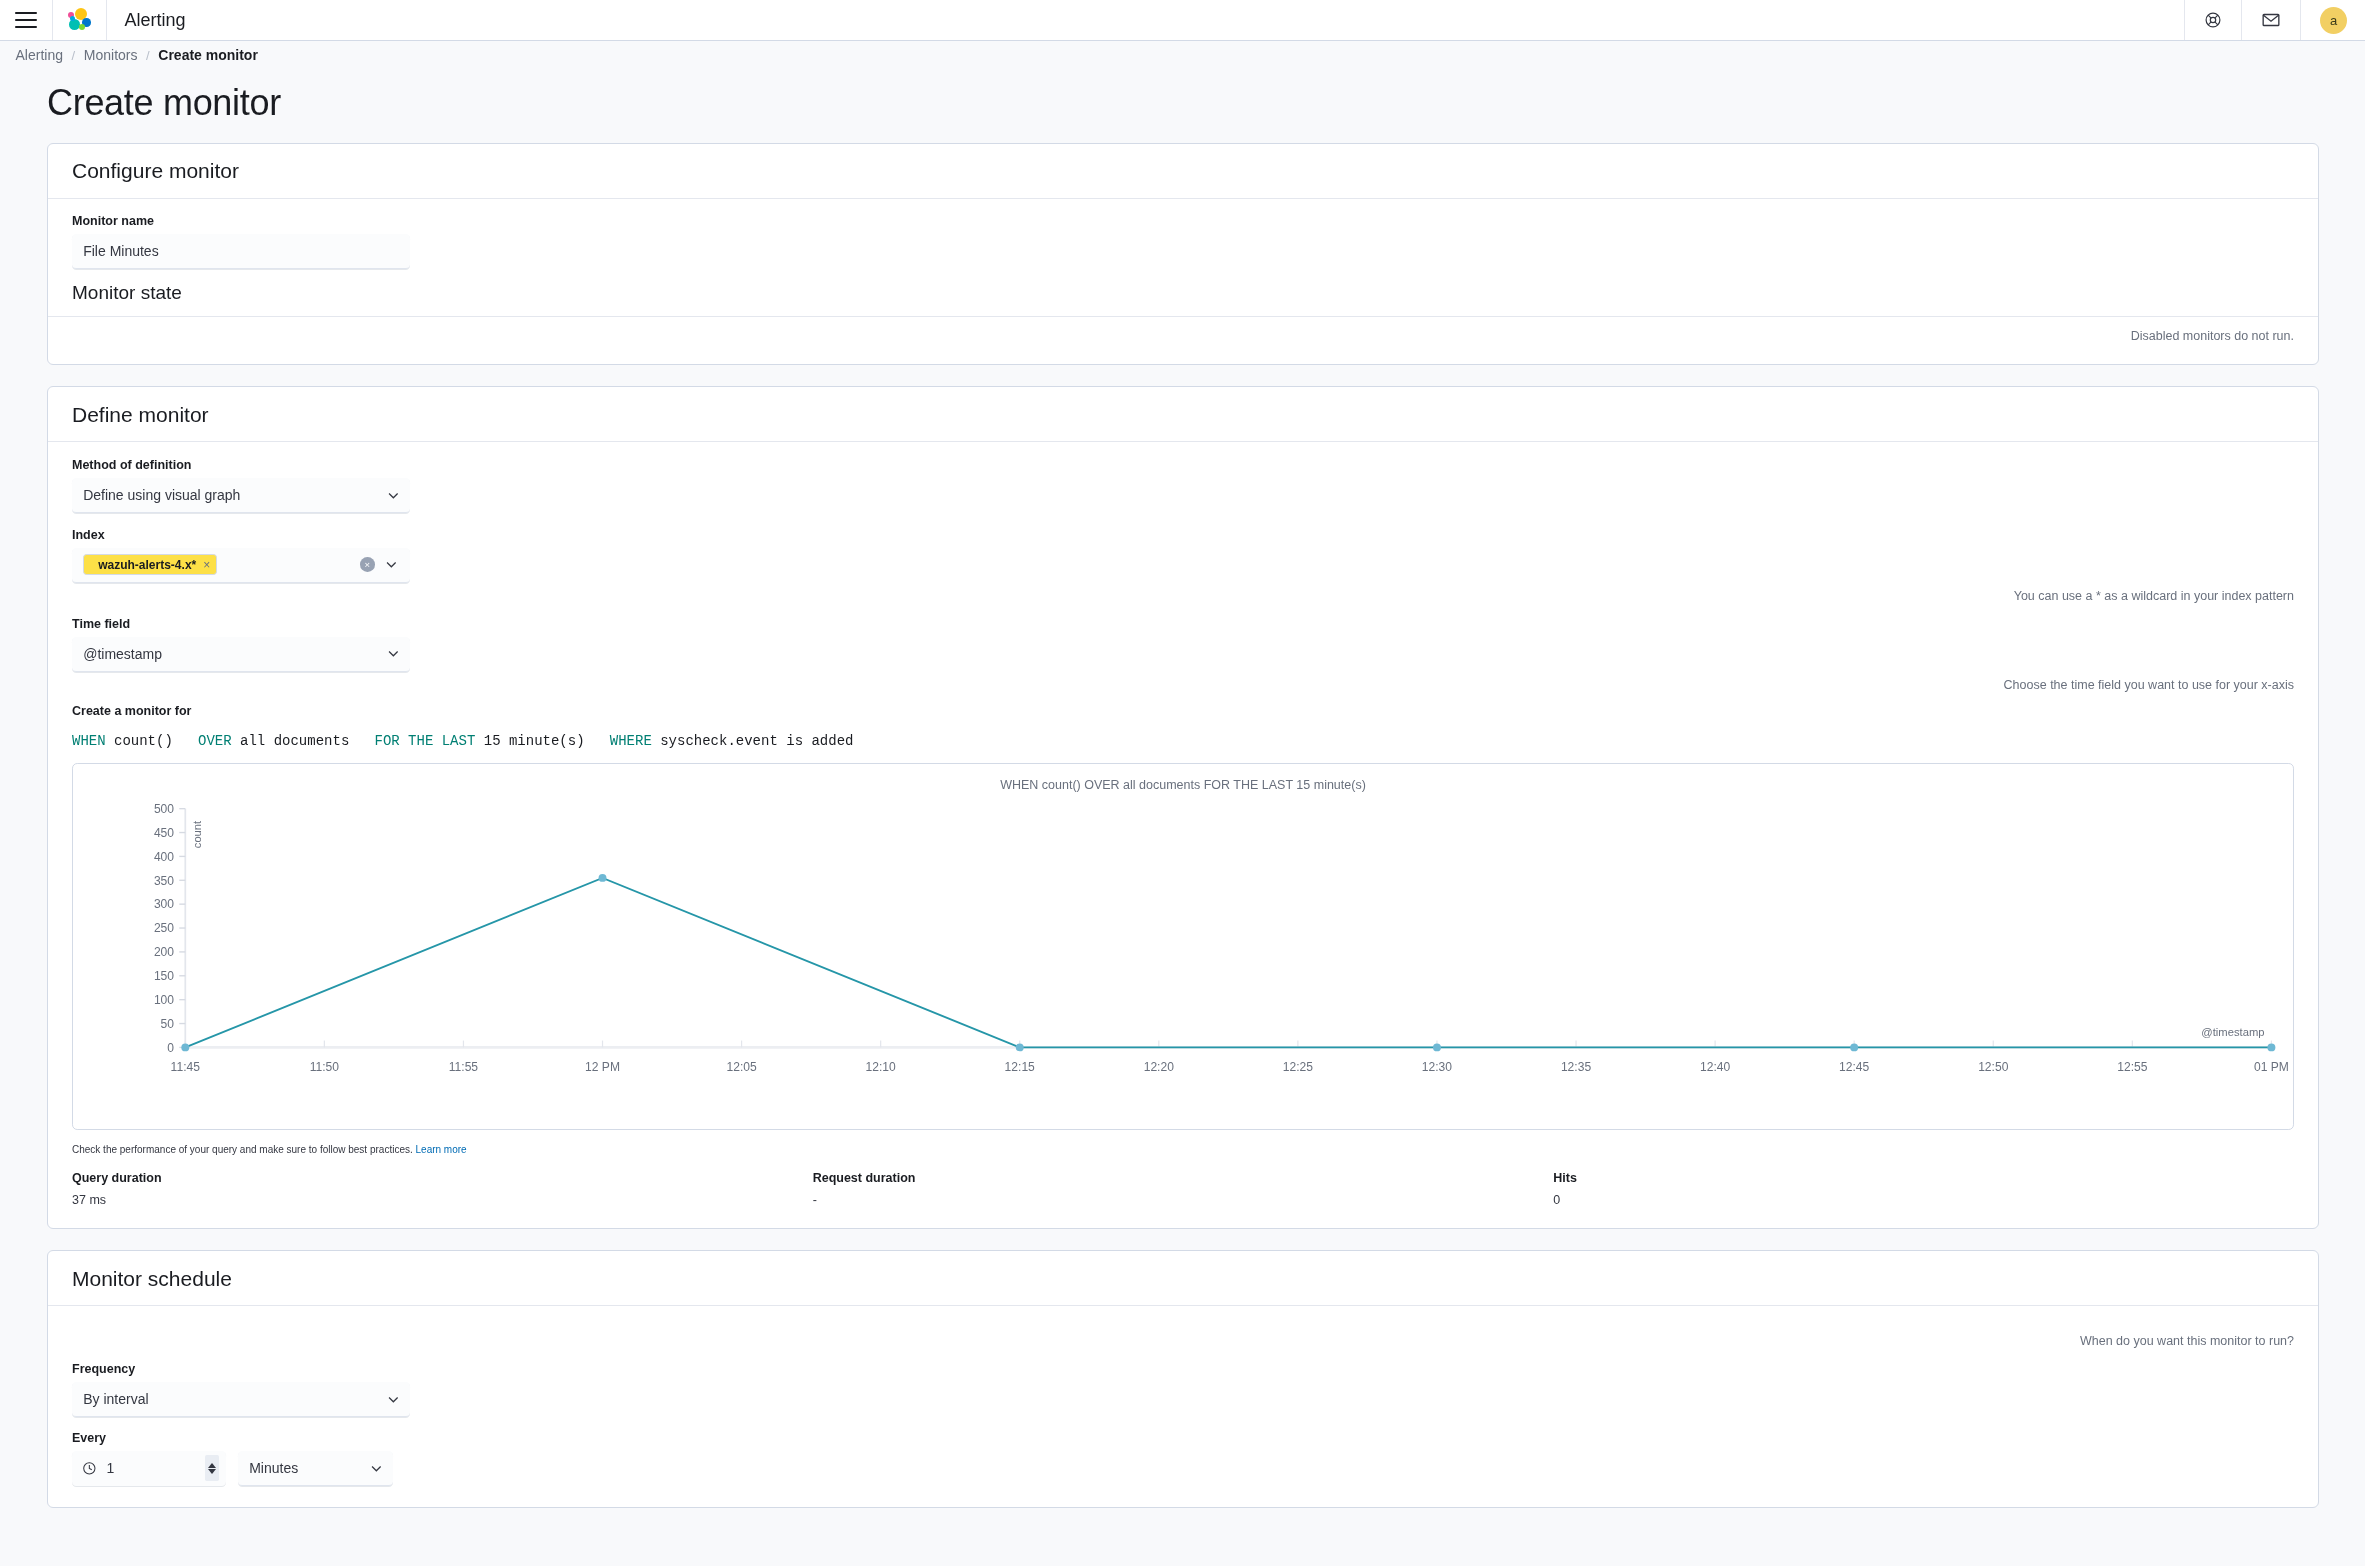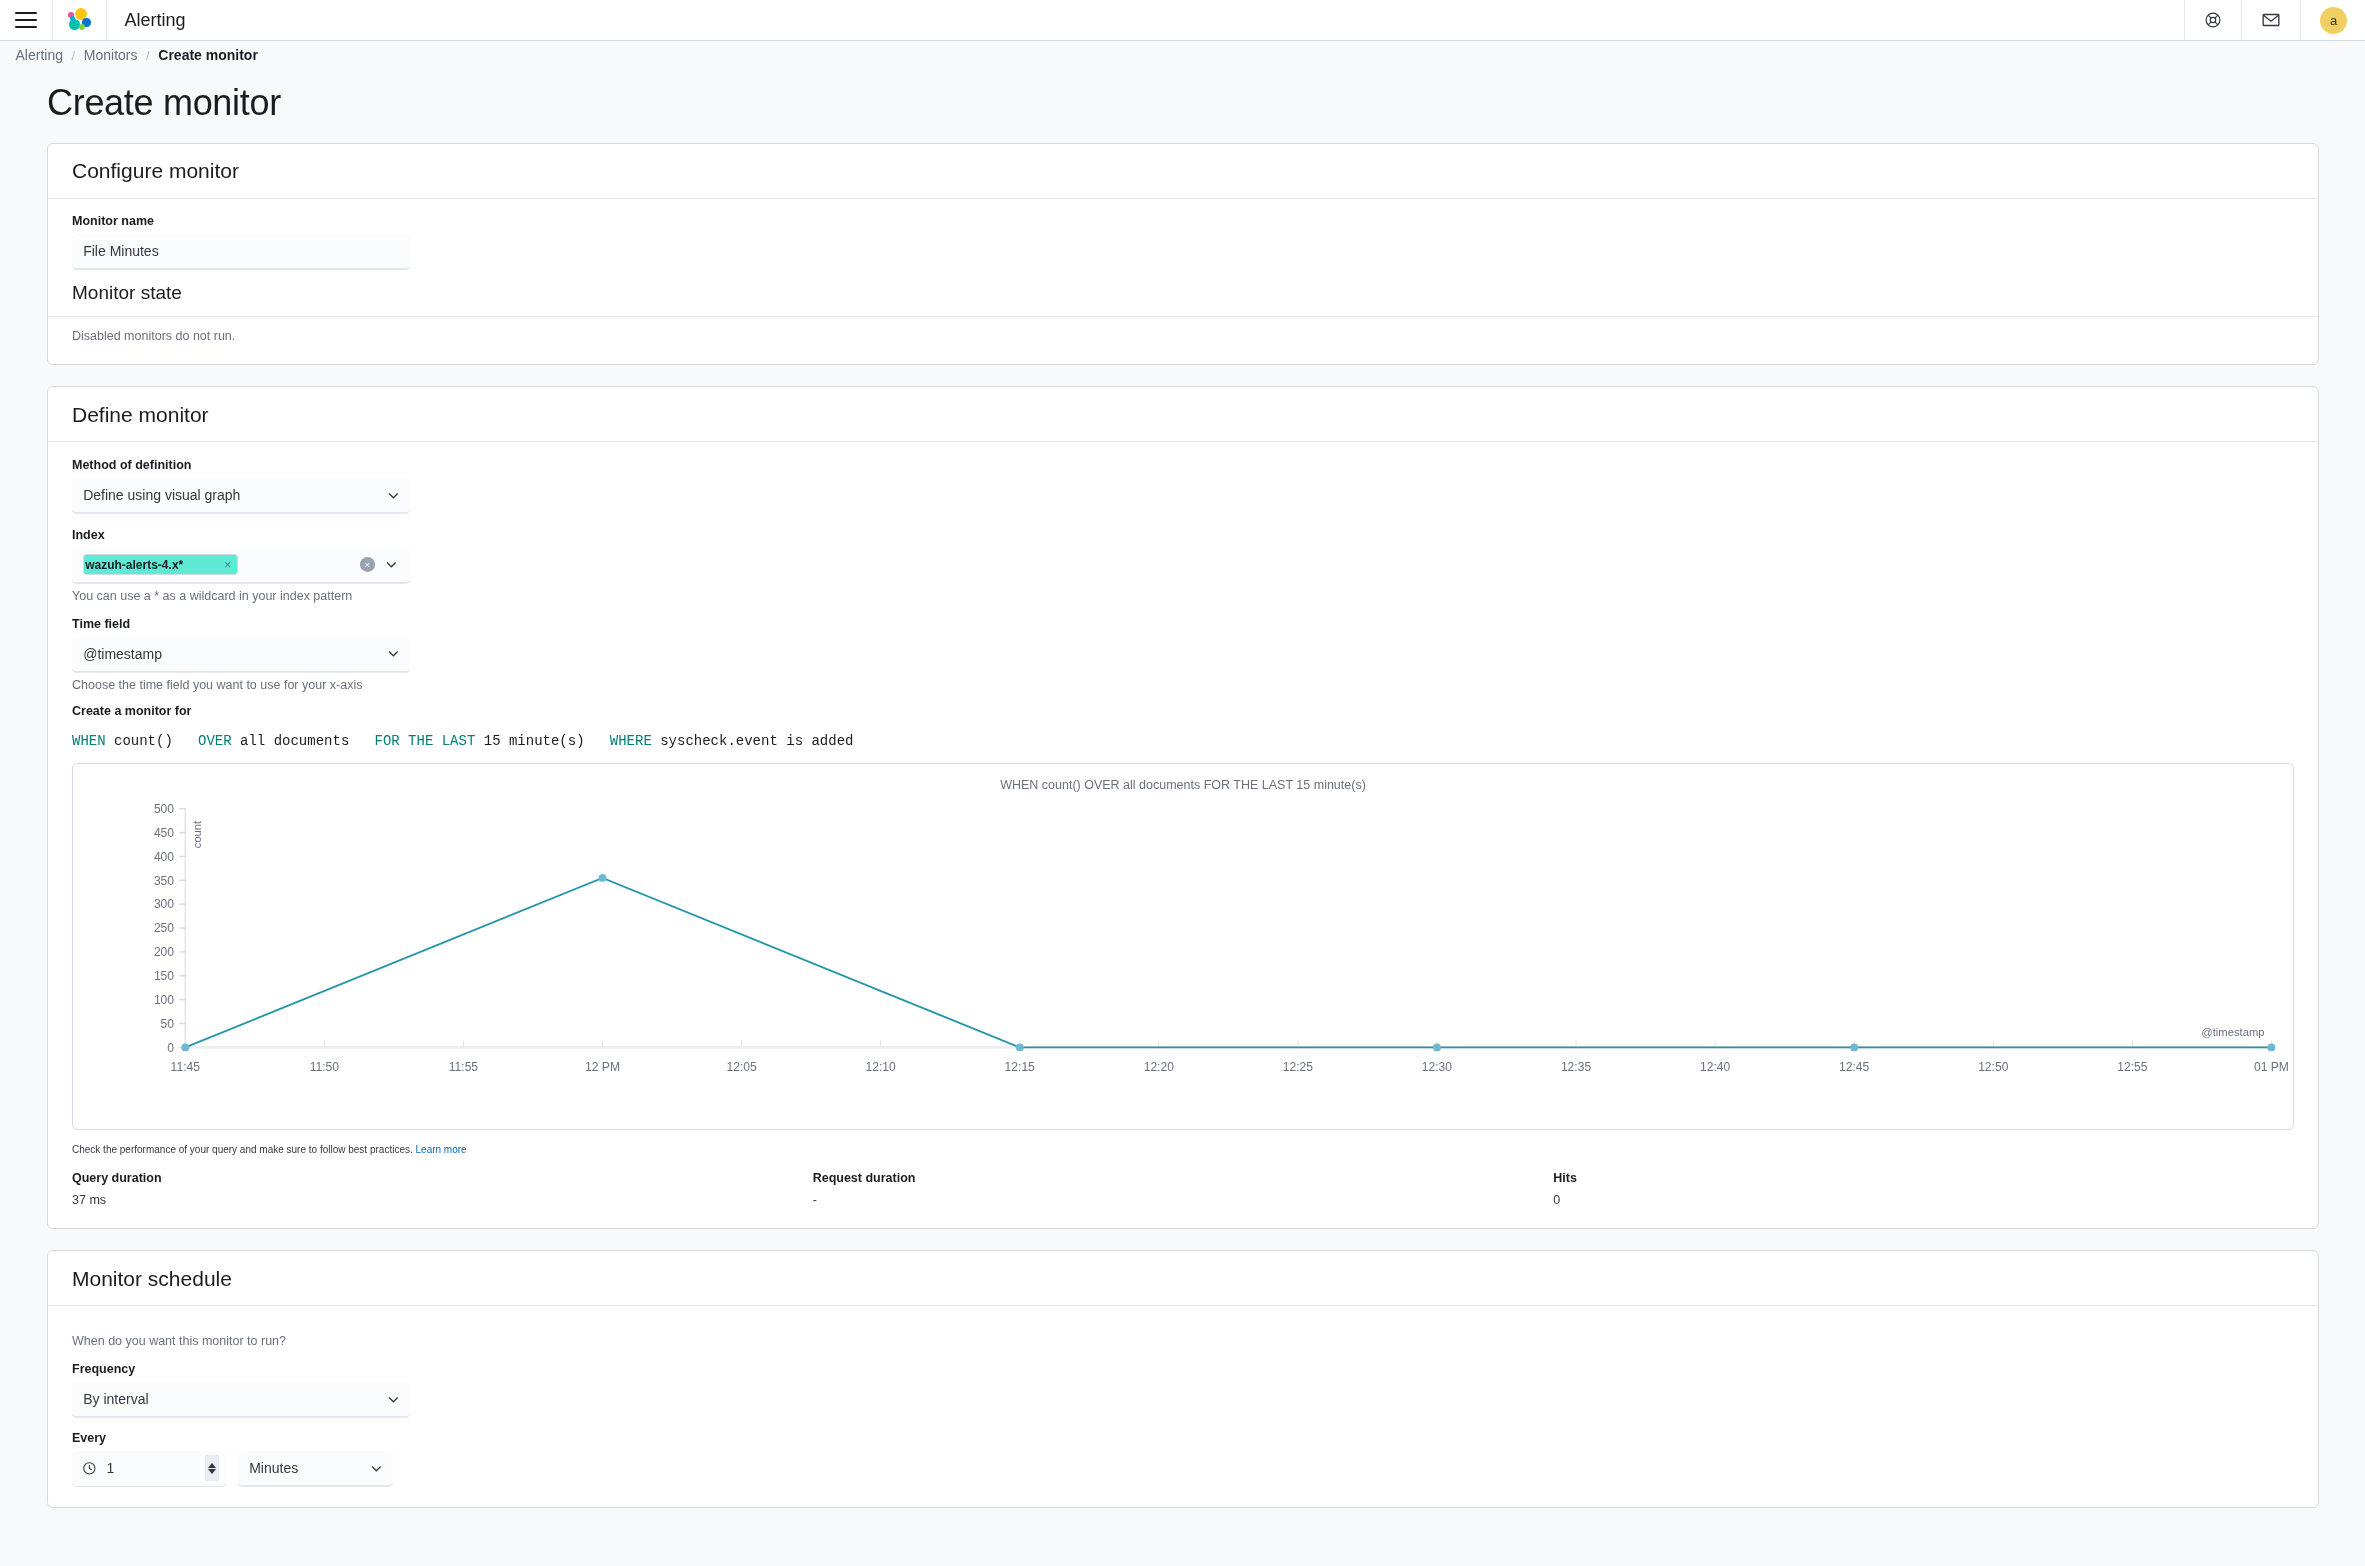--- a/index.html
+++ b/index.html
@@ -79,21 +79,21 @@
     padding: 15.5px 24px 14.7px 24px;
     border-bottom: 0.9px solid #e4e7ee;
     font-size: 21px; color: #1a1c21;
   }
   .panel-body { padding: 15.5px 24px 21px 24px; }
 
   .label {
     font-size: 12.5px; font-weight: bold; color: #1a1c21;
     margin-bottom: 6px; display: block;
   }
-  .hint { font-size: 12.5px; color: #69707d; margin-top: 6px; }
+  .hint { font-size: 12.5px; color: #69707d; margin-top: 6px; text-align: right; }
 
   .field {
     background: #fbfcfd;
     border: none;
     border-bottom: 0.9px solid #e0e5ee;
     border-radius: 4.3px;
     height: 35px;
     width: 338px;
     display: flex; align-items: center;
     padding: 0 11.2px;
@@ -117,22 +117,22 @@
     border-radius: 3.5px; background: #fff; margin-right: 9.5px;
     box-shadow: inset 0 0.9px 0.9px rgba(0,0,0,0.04);
   }
   .checkrow span { font-size: 14px; color: #343741; }
 
   
   .combo { position: relative; }
   .pill {
     display: inline-flex; align-items: center;
     border: 0.9px solid #d3dae6; border-radius: 3.5px;
-    background: #5eead4; height: 21.6px; padding: 0 6px 0 1px;
-    font-size: 12px; font-weight: bold; color: #1a1c21; gap: 34px;
+    background: #fde047; height: 21.6px; padding: 0 6px 0 14px;
+    font-size: 12px; font-weight: bold; color: #1a1c21;
   }
   .pill .x { margin-left: 7px; color: #69707d; font-weight: normal; font-size: 12px; }
   .combo-right { display: flex; align-items: center; gap: 9.5px; margin-left: auto; }
   .clear-btn {
     width: 14.7px; height: 14.7px; border-radius: 50%;
     background: #98a2b3; color: #fff;
     display: flex; align-items: center; justify-content: center;
     font-size: 9.5px; line-height: 1;
   }
 

